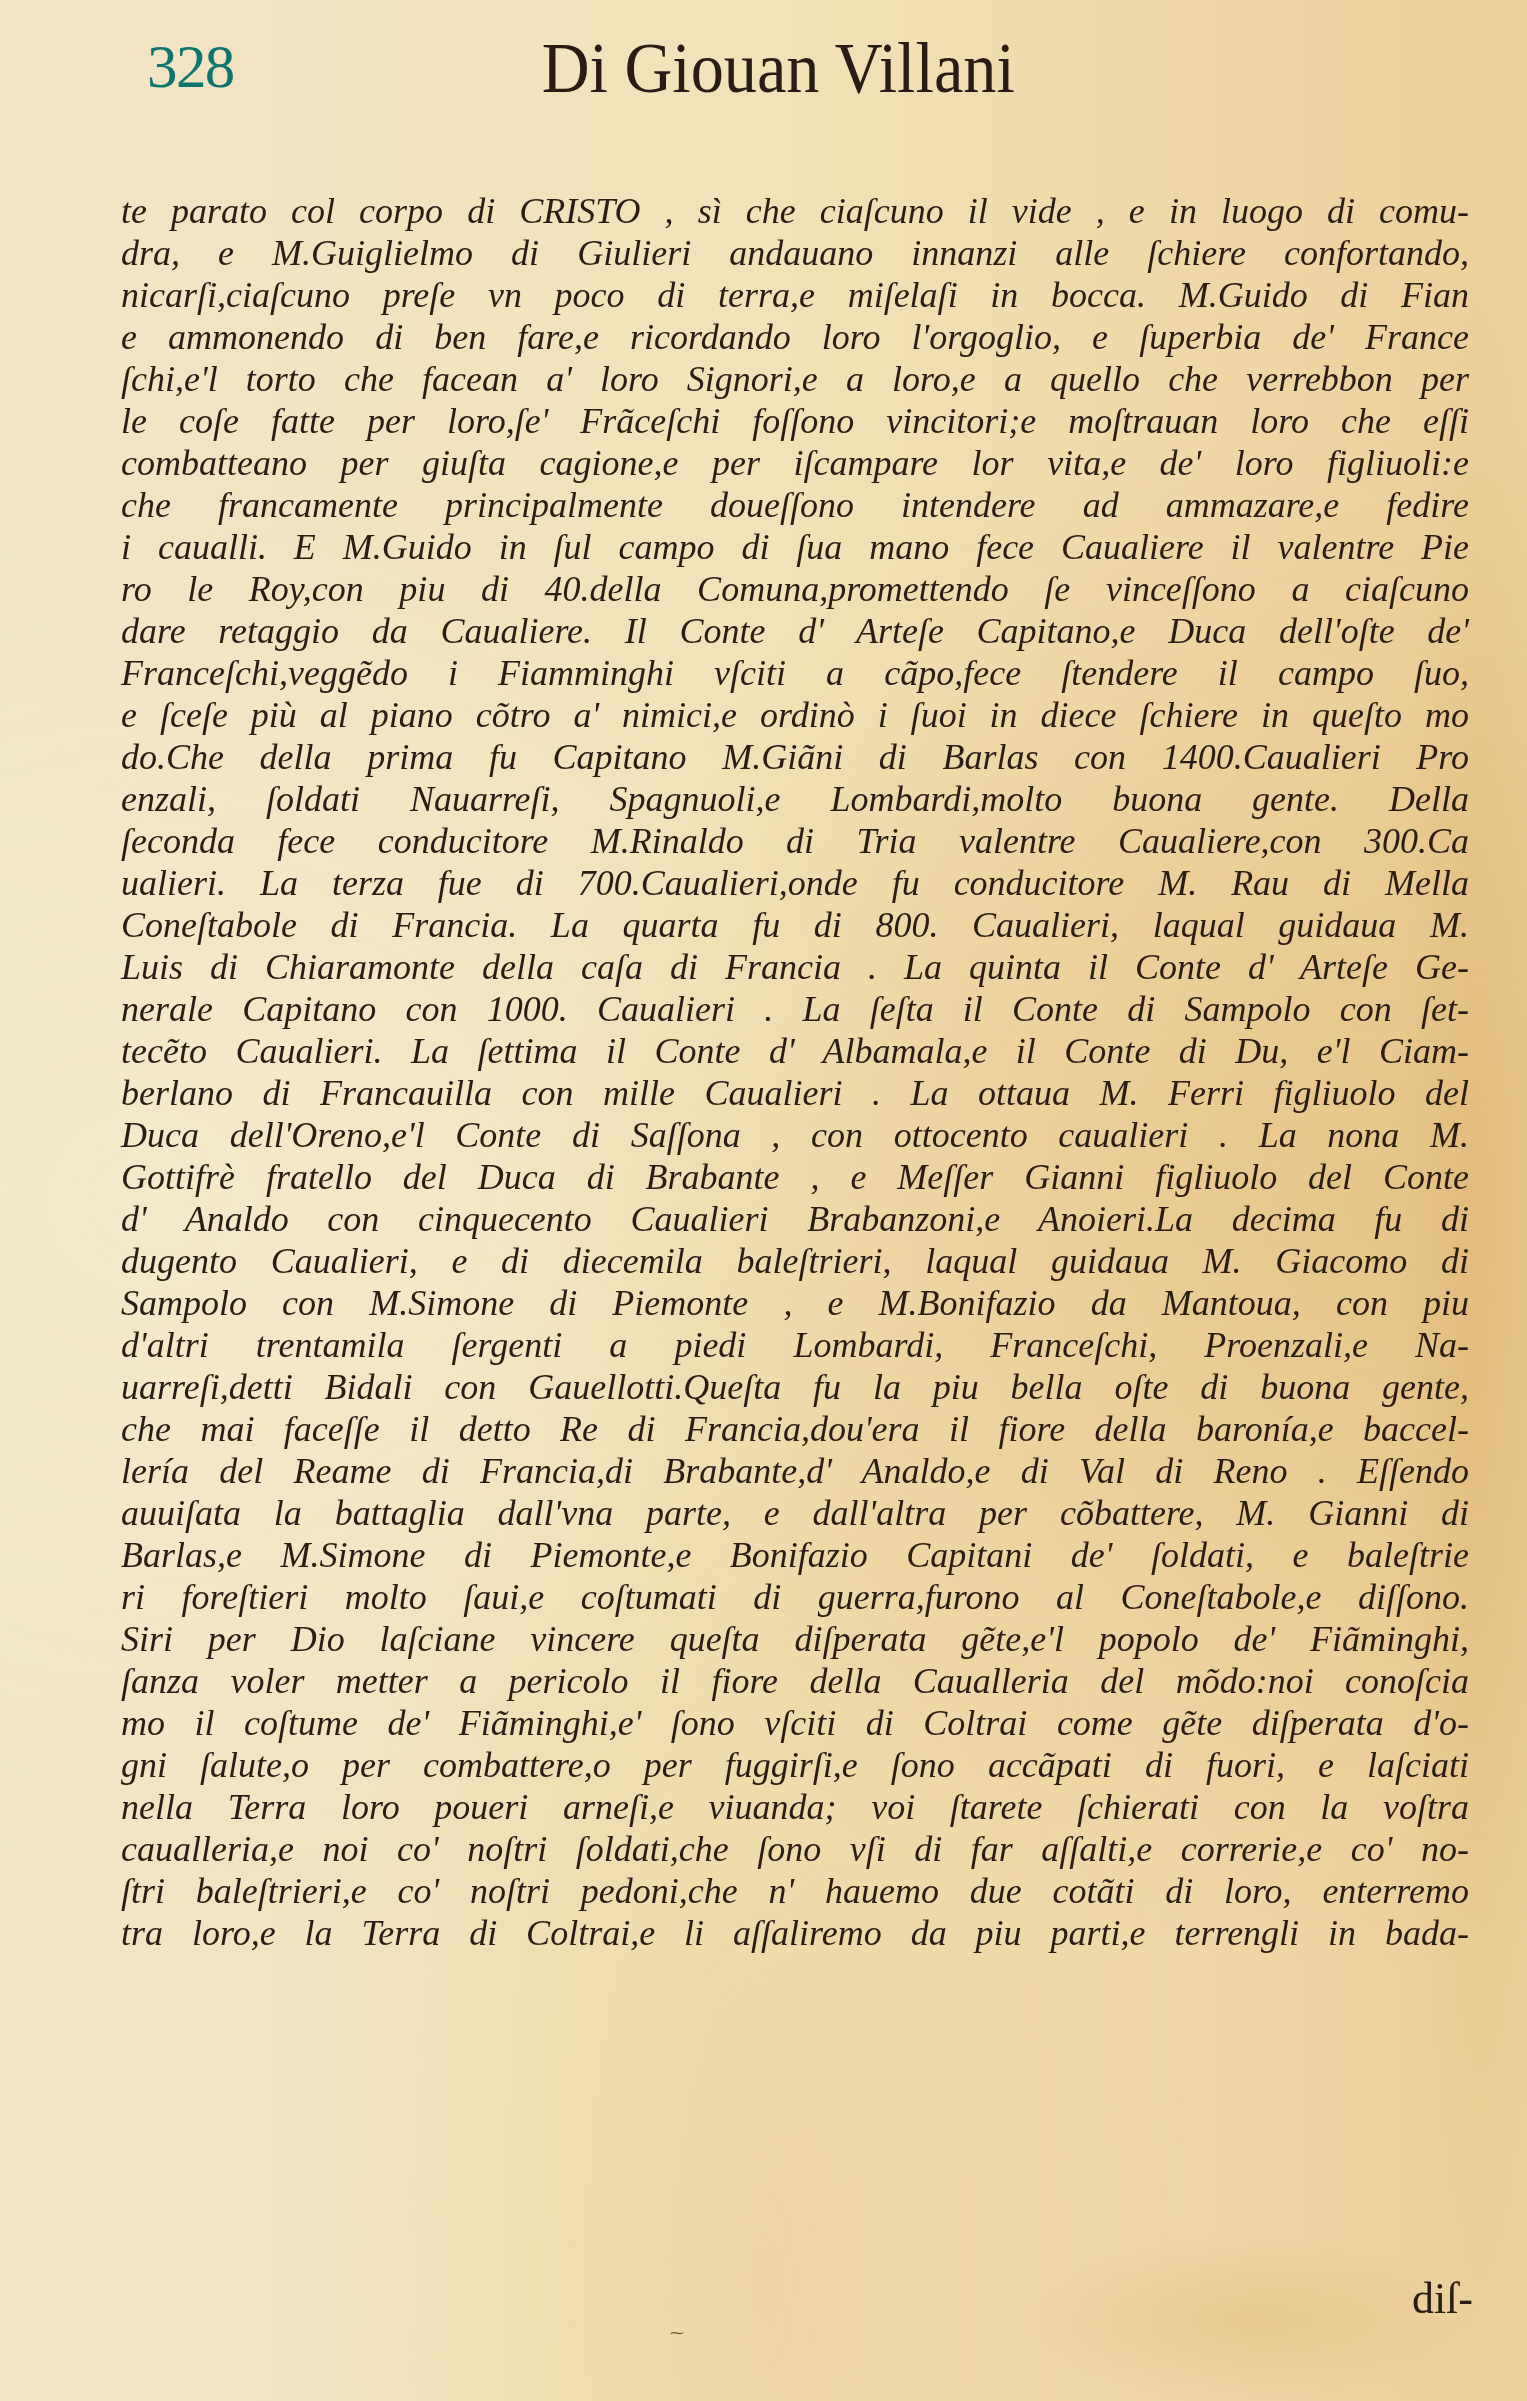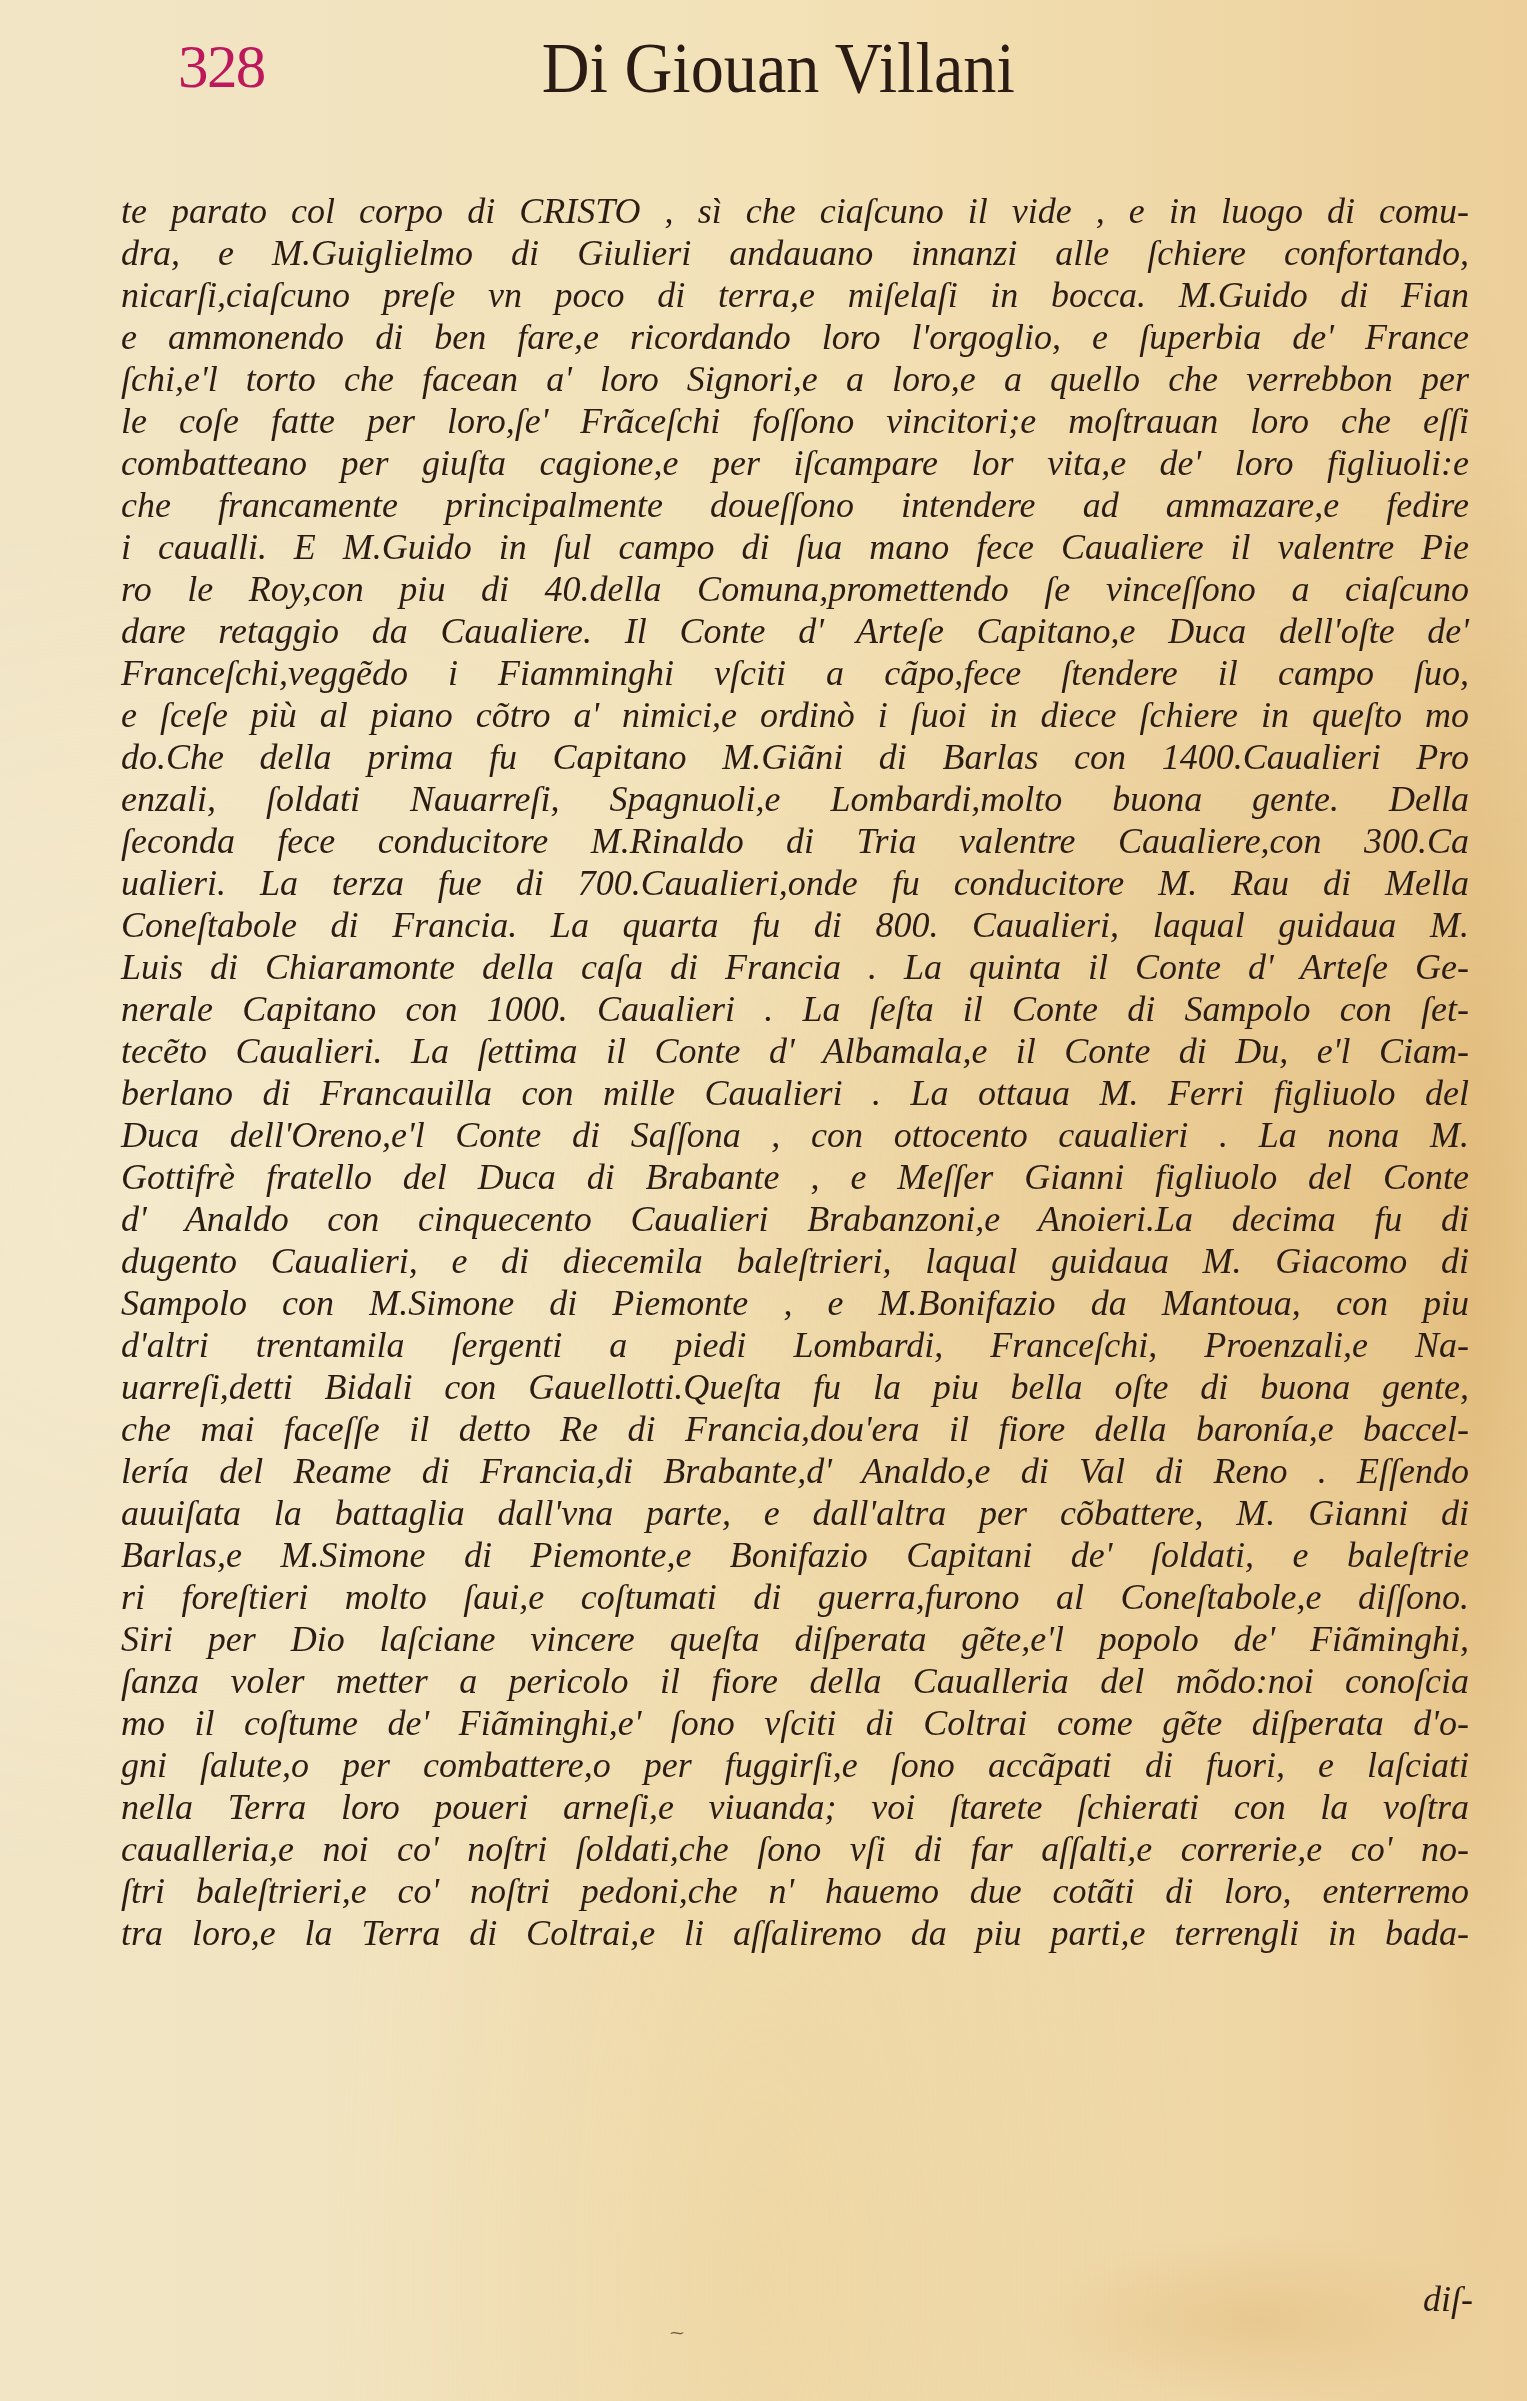--- a/index.html
+++ b/index.html
@@ -33,23 +33,22 @@
       width: 1528px;
       height: 86px;
     }
     .page-number {
       position: absolute;
       left: 147px;
       top: 0px;
       font-family: "Liberation Serif", "DejaVu Serif", serif;
       font-size: 61px;
       line-height: 71px;
-      color: #be185d;
+      color: #0f766e;
       letter-spacing: -1.6px;
-      margin-left: 31px;
     }
     .running-title {
       position: absolute;
       left: 0;
       width: 1528px;
       top: -6.3px;
       text-align: center;
       font-family: "Liberation Serif", "DejaVu Serif", serif;
       font-size: 72px;
       line-height: 86px;
@@ -76,22 +75,21 @@
       color: #2b1d14;
       text-align: justify;
       text-align-last: justify;
       overflow: visible;
     }
     .catchword {
       position: absolute;
       right: 55px;
       top: 2278px;
       font-family: "Liberation Serif", "DejaVu Serif", serif;
-      font-style: italic;
-      font-size: 36px;
+      font-size: 44px;
       line-height: 42px;
       color: #2b1d14;
     }
     .ornament-mark {
       position: absolute;
       left: 670px;
       top: 2325px;
       font-size: 14px;
       color: #4a3425;
       opacity: 0.8;

